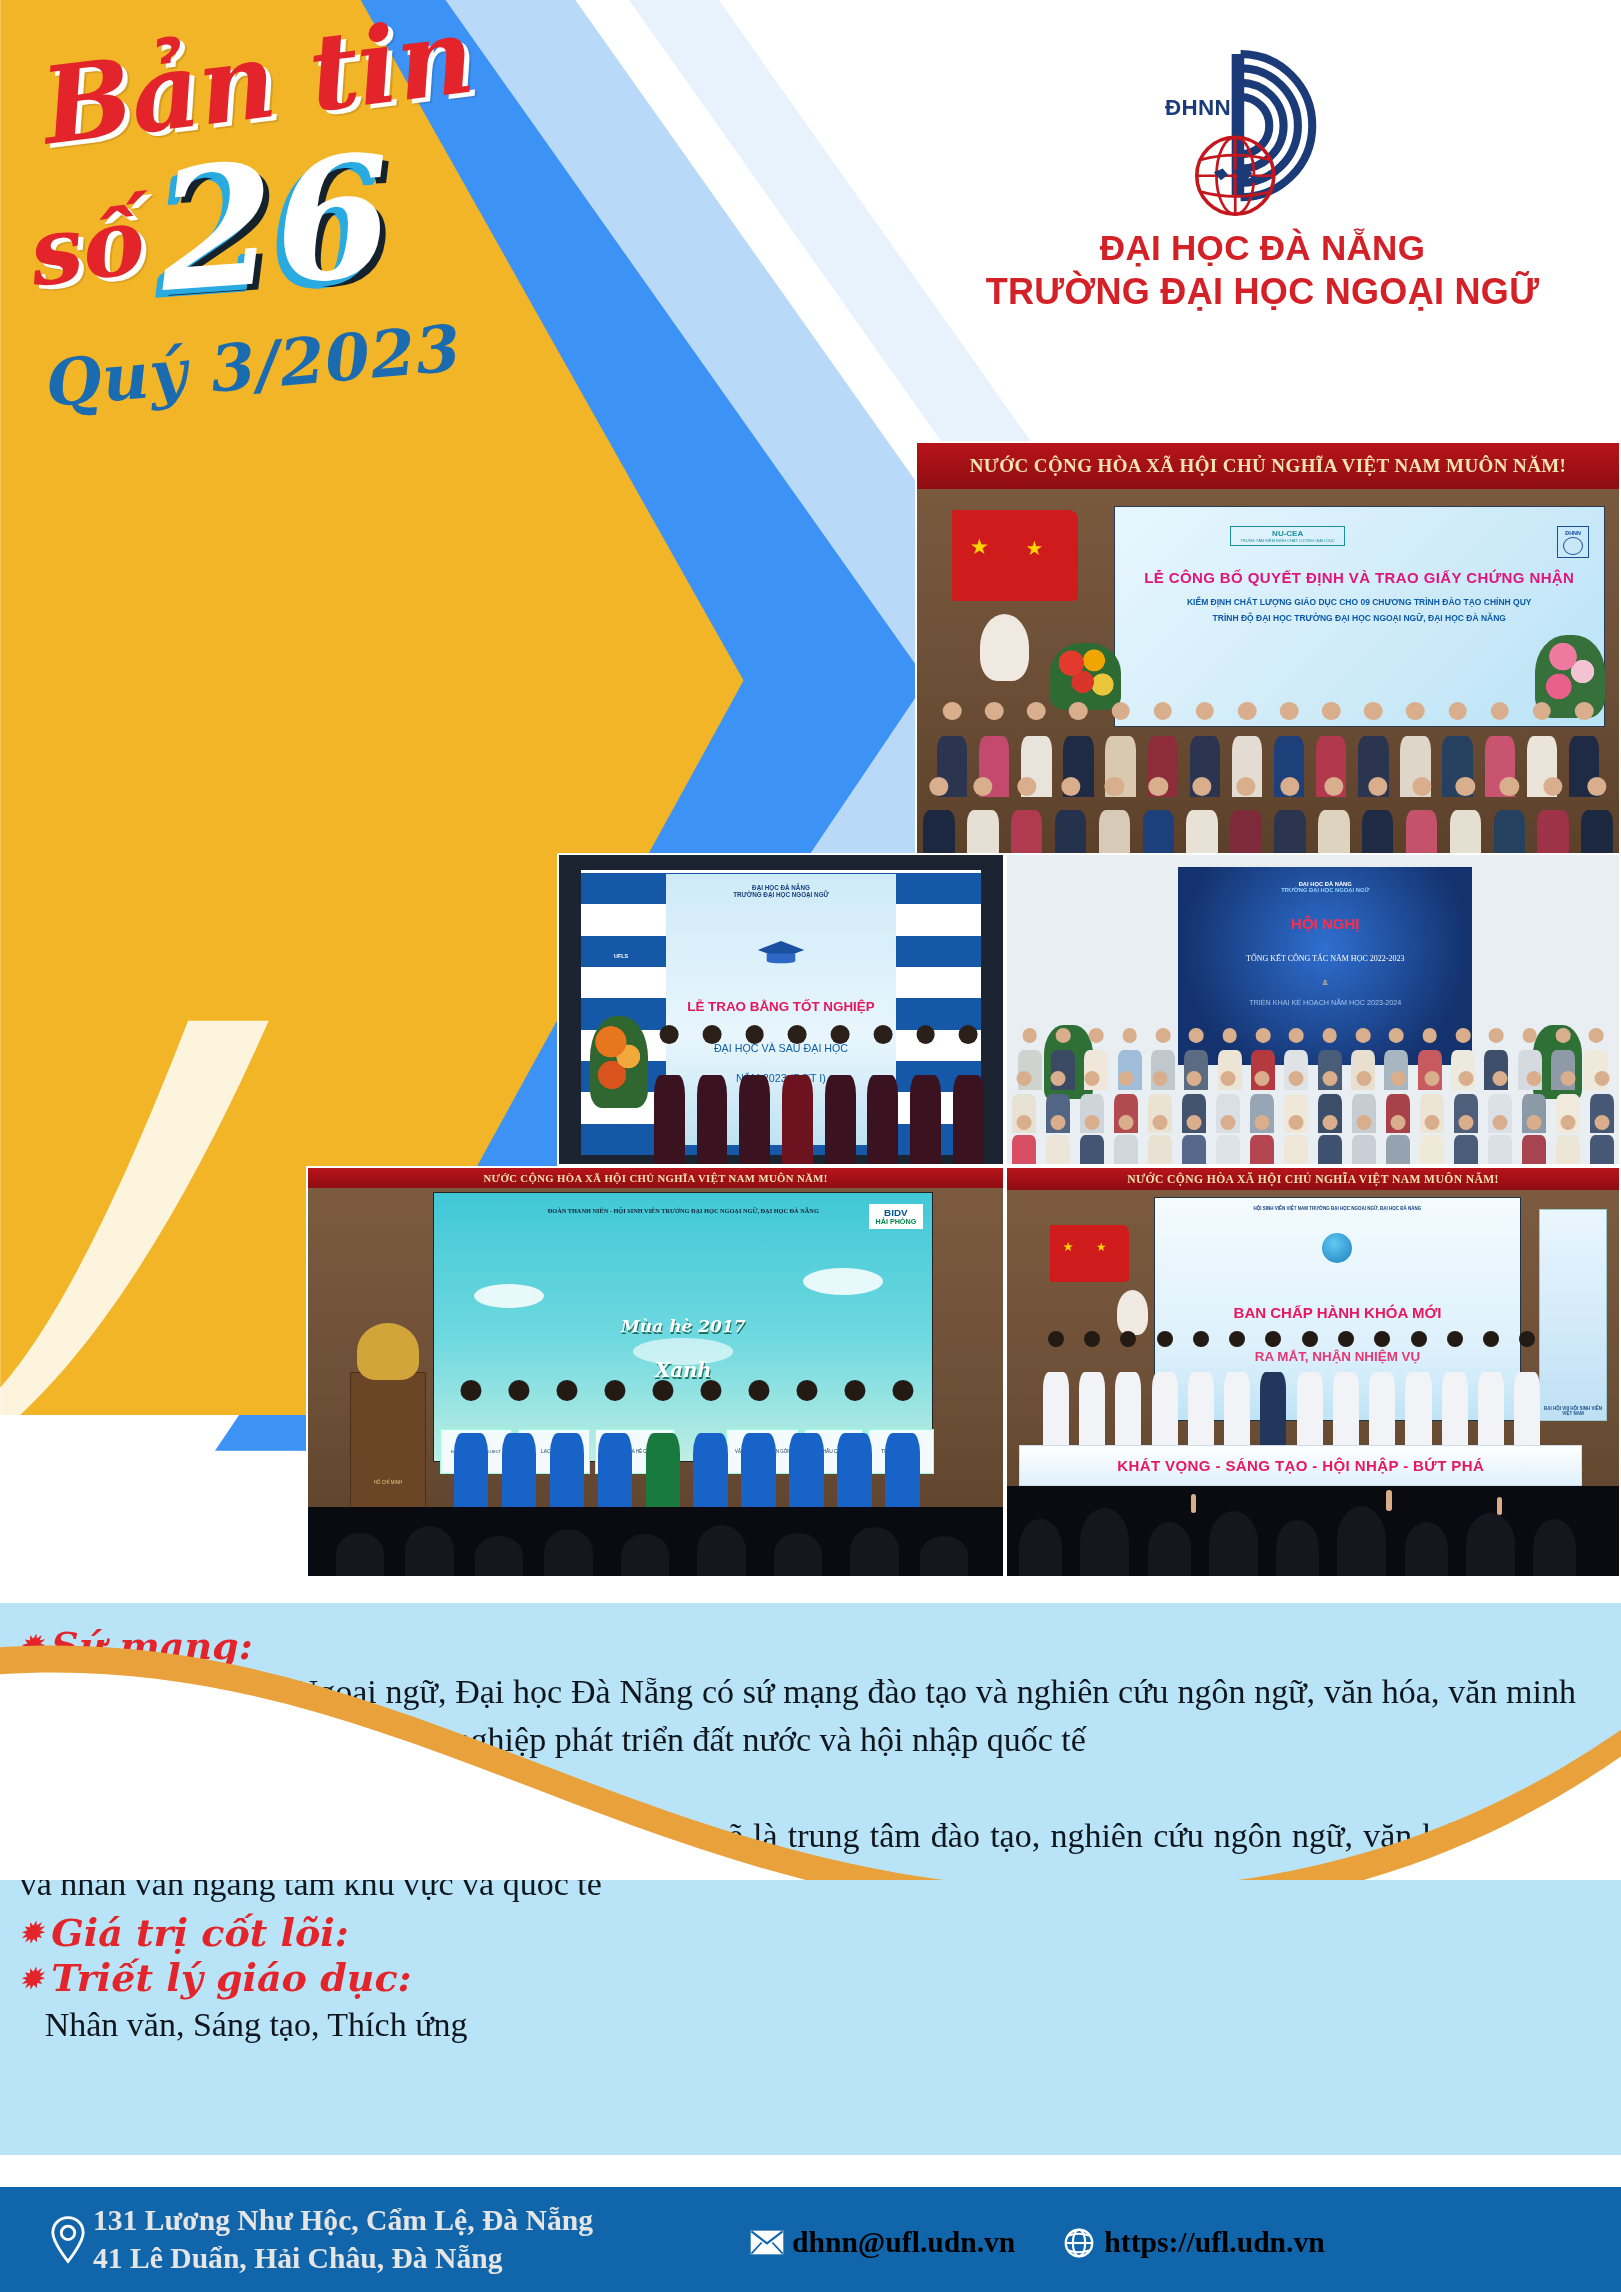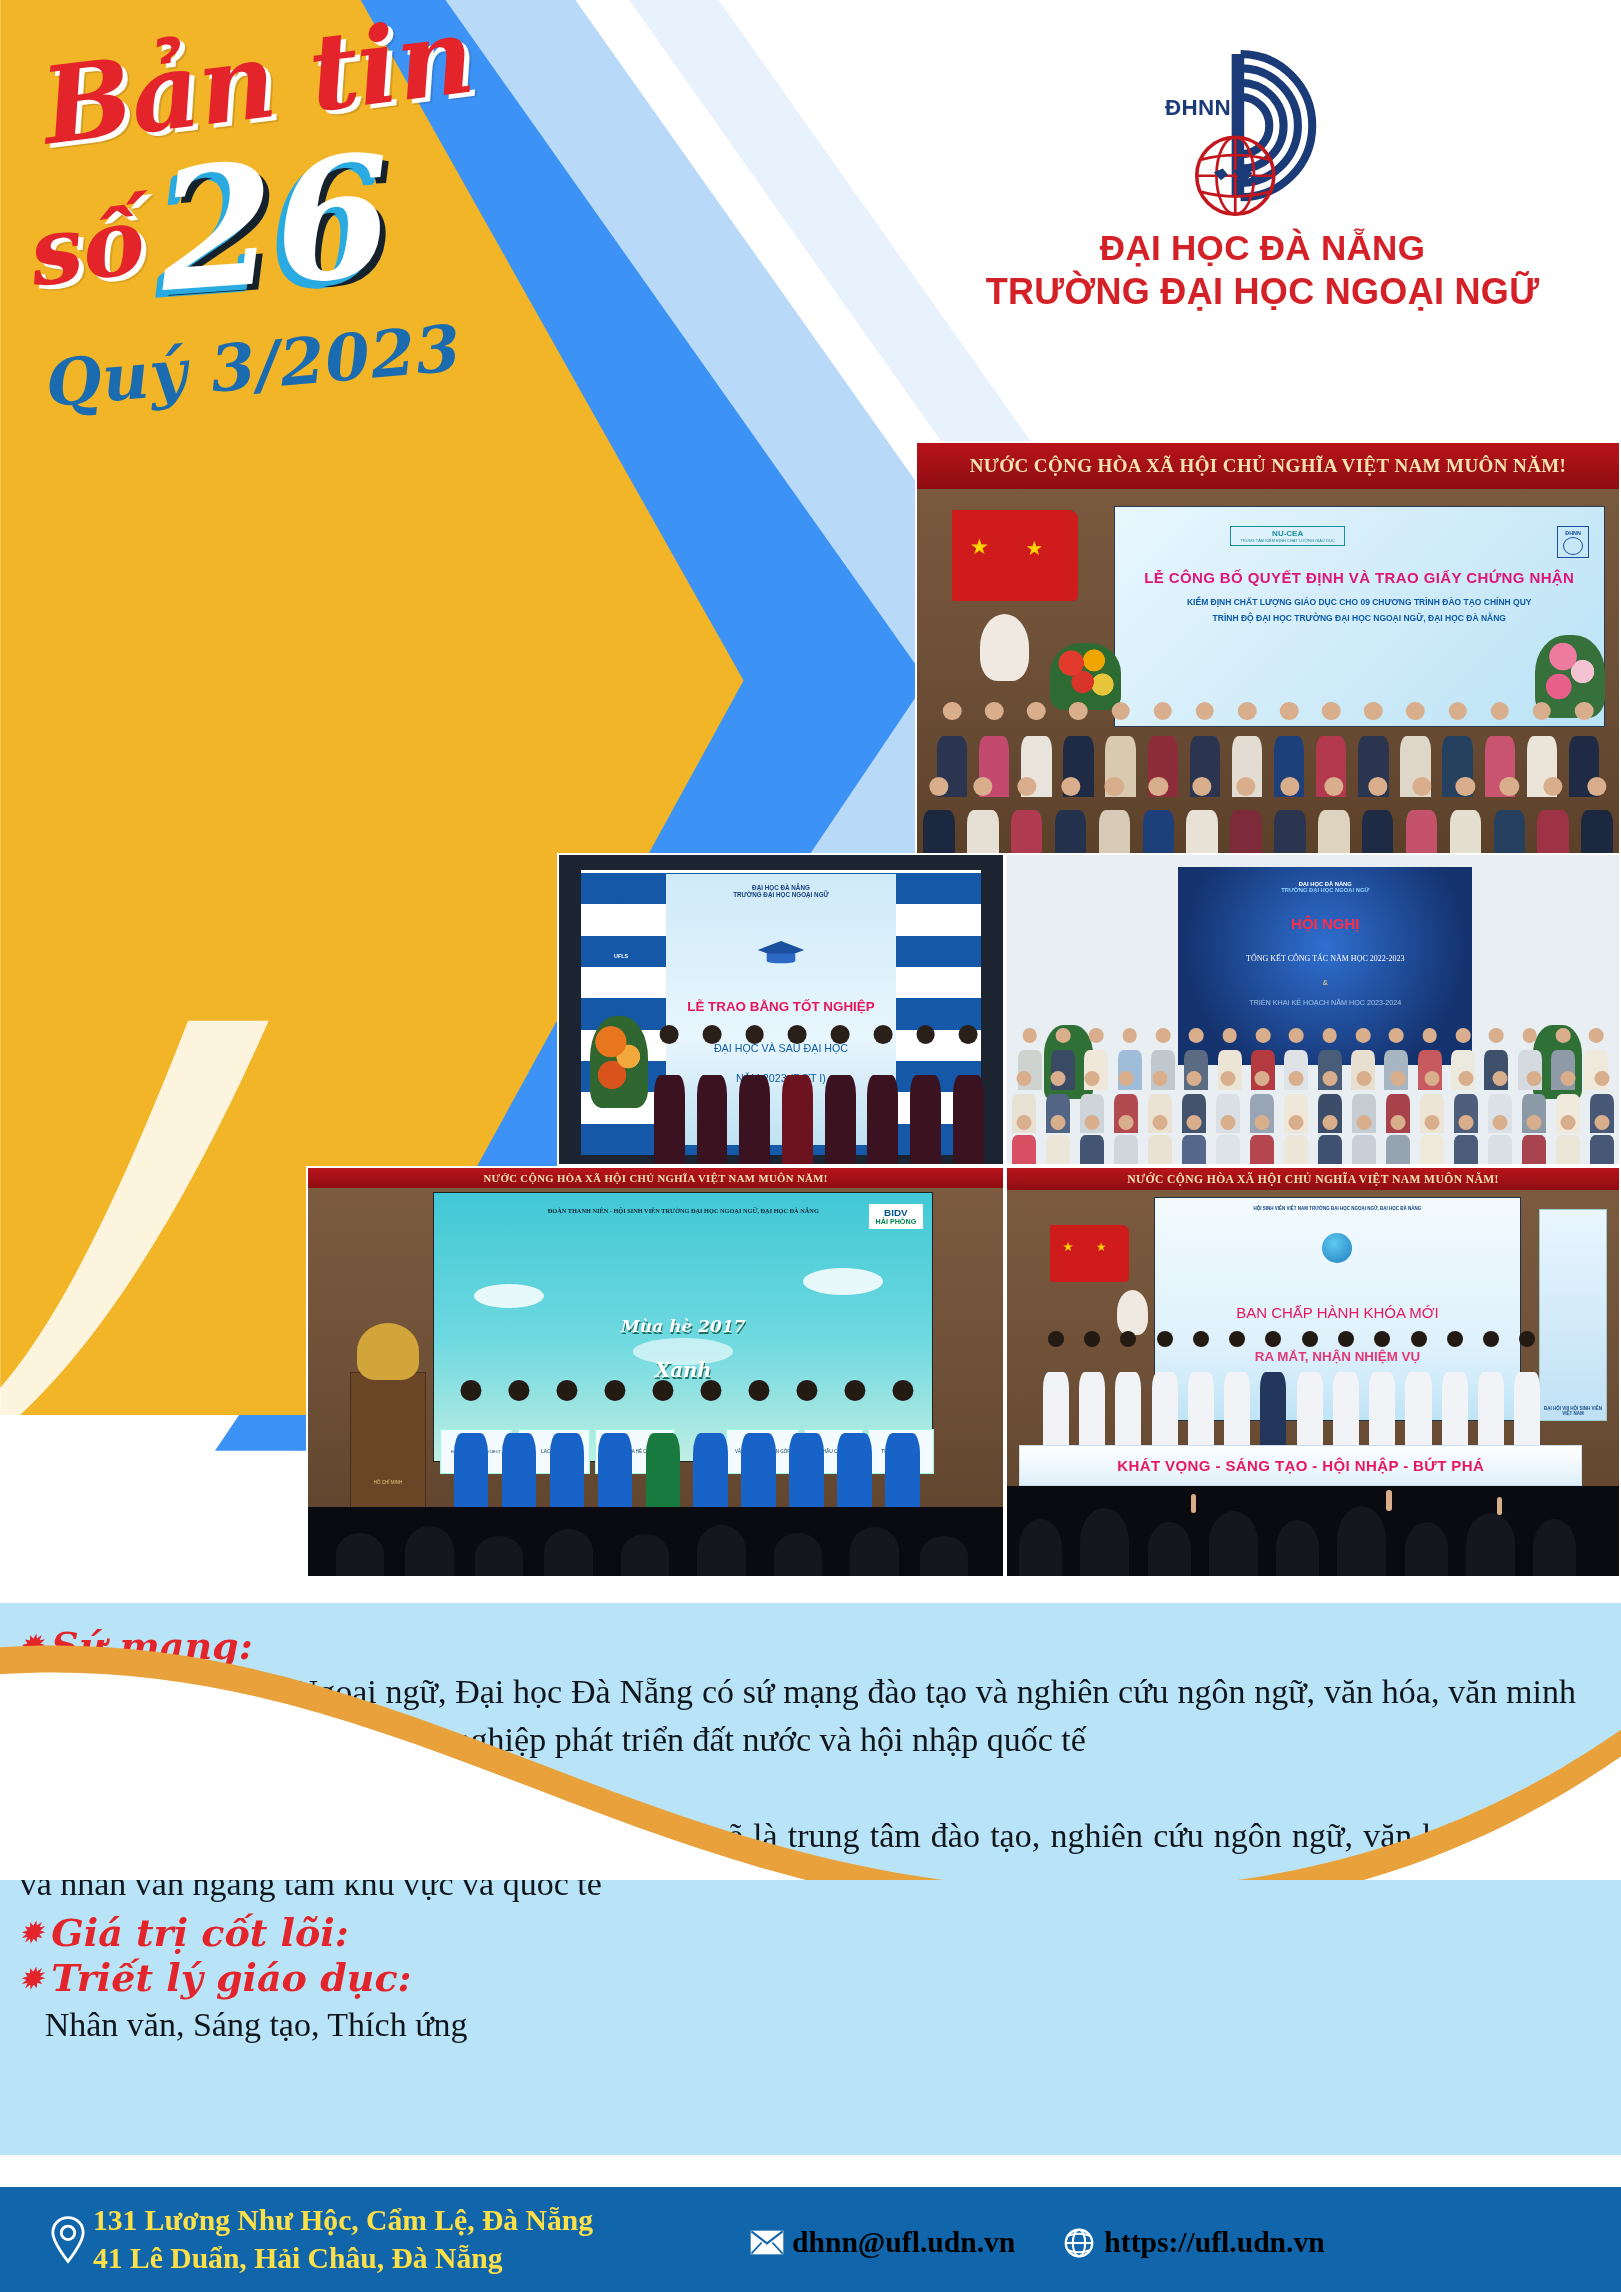--- a/index.html
+++ b/index.html
@@ -119,21 +119,21 @@
     line-height:1.42; text-align:justify; text-indent:48px; margin-top:1.8px;
     padding-right:9px;
   }
   .sec-body.noindent { text-indent:25px; }
 
   
   .footer {
     position:absolute; left:0; bottom:0; width:1621px; height:106px;
     background:#1166ab; z-index:30; display:flex; align-items:center;
   }
-  .f-col { display:flex; align-items:center; color:#fde047; }
+  .f-col { display:flex; align-items:center; color:#e5e5e5; }
   .f-col-addr { margin-left:43px; width:699px; }
   .f-icon { width:50px; min-width:50px; display:flex; justify-content:center; align-items:center; }
   .f-icon svg { display:block; }
   .f-lines { font-family:"Liberation Serif", serif; font-weight:bold;
     font-size:29.6px; line-height:1.28; }
   .f-right { display:flex; flex-direction:column; justify-content:center; }
   .f-row { display:flex; align-items:center; }
   .f-row .f-text { font-family:"Liberation Serif", serif; font-weight:bold; font-size:29.6px; }
   .f-gap { width:39px; }
 
@@ -831,21 +831,21 @@
         <div class="banner-top">NƯỚC CỘNG HÒA XÃ HỘI CHỦ NGHĨA VIỆT NAM MUÔN NĂM!</div>
 
         <div style="position:absolute;left:24%;top:7%;width:60%;height:55%;
                     background:linear-gradient(180deg,#f4fbff,#dcf0fb 70%,#bfe4f6);border:0.9px solid #234;">
           <div style="position:absolute;left:0;right:0;top:4%;text-align:center;
                       font-family:'Liberation Sans',sans-serif;font-weight:bold;font-size:4.5px;color:#17407e;">HỘI SINH VIÊN VIỆT NAM TRƯỜNG ĐẠI HỌC NGOẠI NGỮ, ĐẠI HỌC ĐÀ NẴNG</div>
 
           <div style="position:absolute;left:50%;top:16%;transform:translateX(-50%);width:30px;height:30px;
                       border-radius:50%;background:radial-gradient(circle at 40% 35%,#5fc9f2,#1f7fc0);"></div>
           <div style="position:absolute;left:0;right:0;top:48%;text-align:center;
-                      font-family:'Liberation Sans',sans-serif;font-weight:normal;font-size:15px;color:#e6185f;">BAN CHẤP HÀNH KHÓA MỚI</div>
+                      font-family:'Liberation Sans',sans-serif;font-weight:bold;font-size:15px;color:#e6185f;">BAN CHẤP HÀNH KHÓA MỚI</div>
           <div style="position:absolute;left:0;right:0;top:68%;text-align:center;
                       font-family:'Liberation Sans',sans-serif;font-weight:bold;font-size:13.4px;color:#e6185f;opacity:.85;">RA MẮT, NHẬN NHIỆM VỤ</div>
         </div>
 
         <div class="flag" style="left:7%;top:14%;width:13%;height:14%;border-radius:1.8px 7.2px 4.5px 1.8px;">
           <span class="star" style="left:16%;top:28%;font-size:12.5px;">★</span>
           <span class="star" style="left:58%;top:30%;font-size:11.6px;">★</span>
         </div>
         <div class="bust" style="left:18%;top:30%;width:5%;height:11%;"></div>
 

